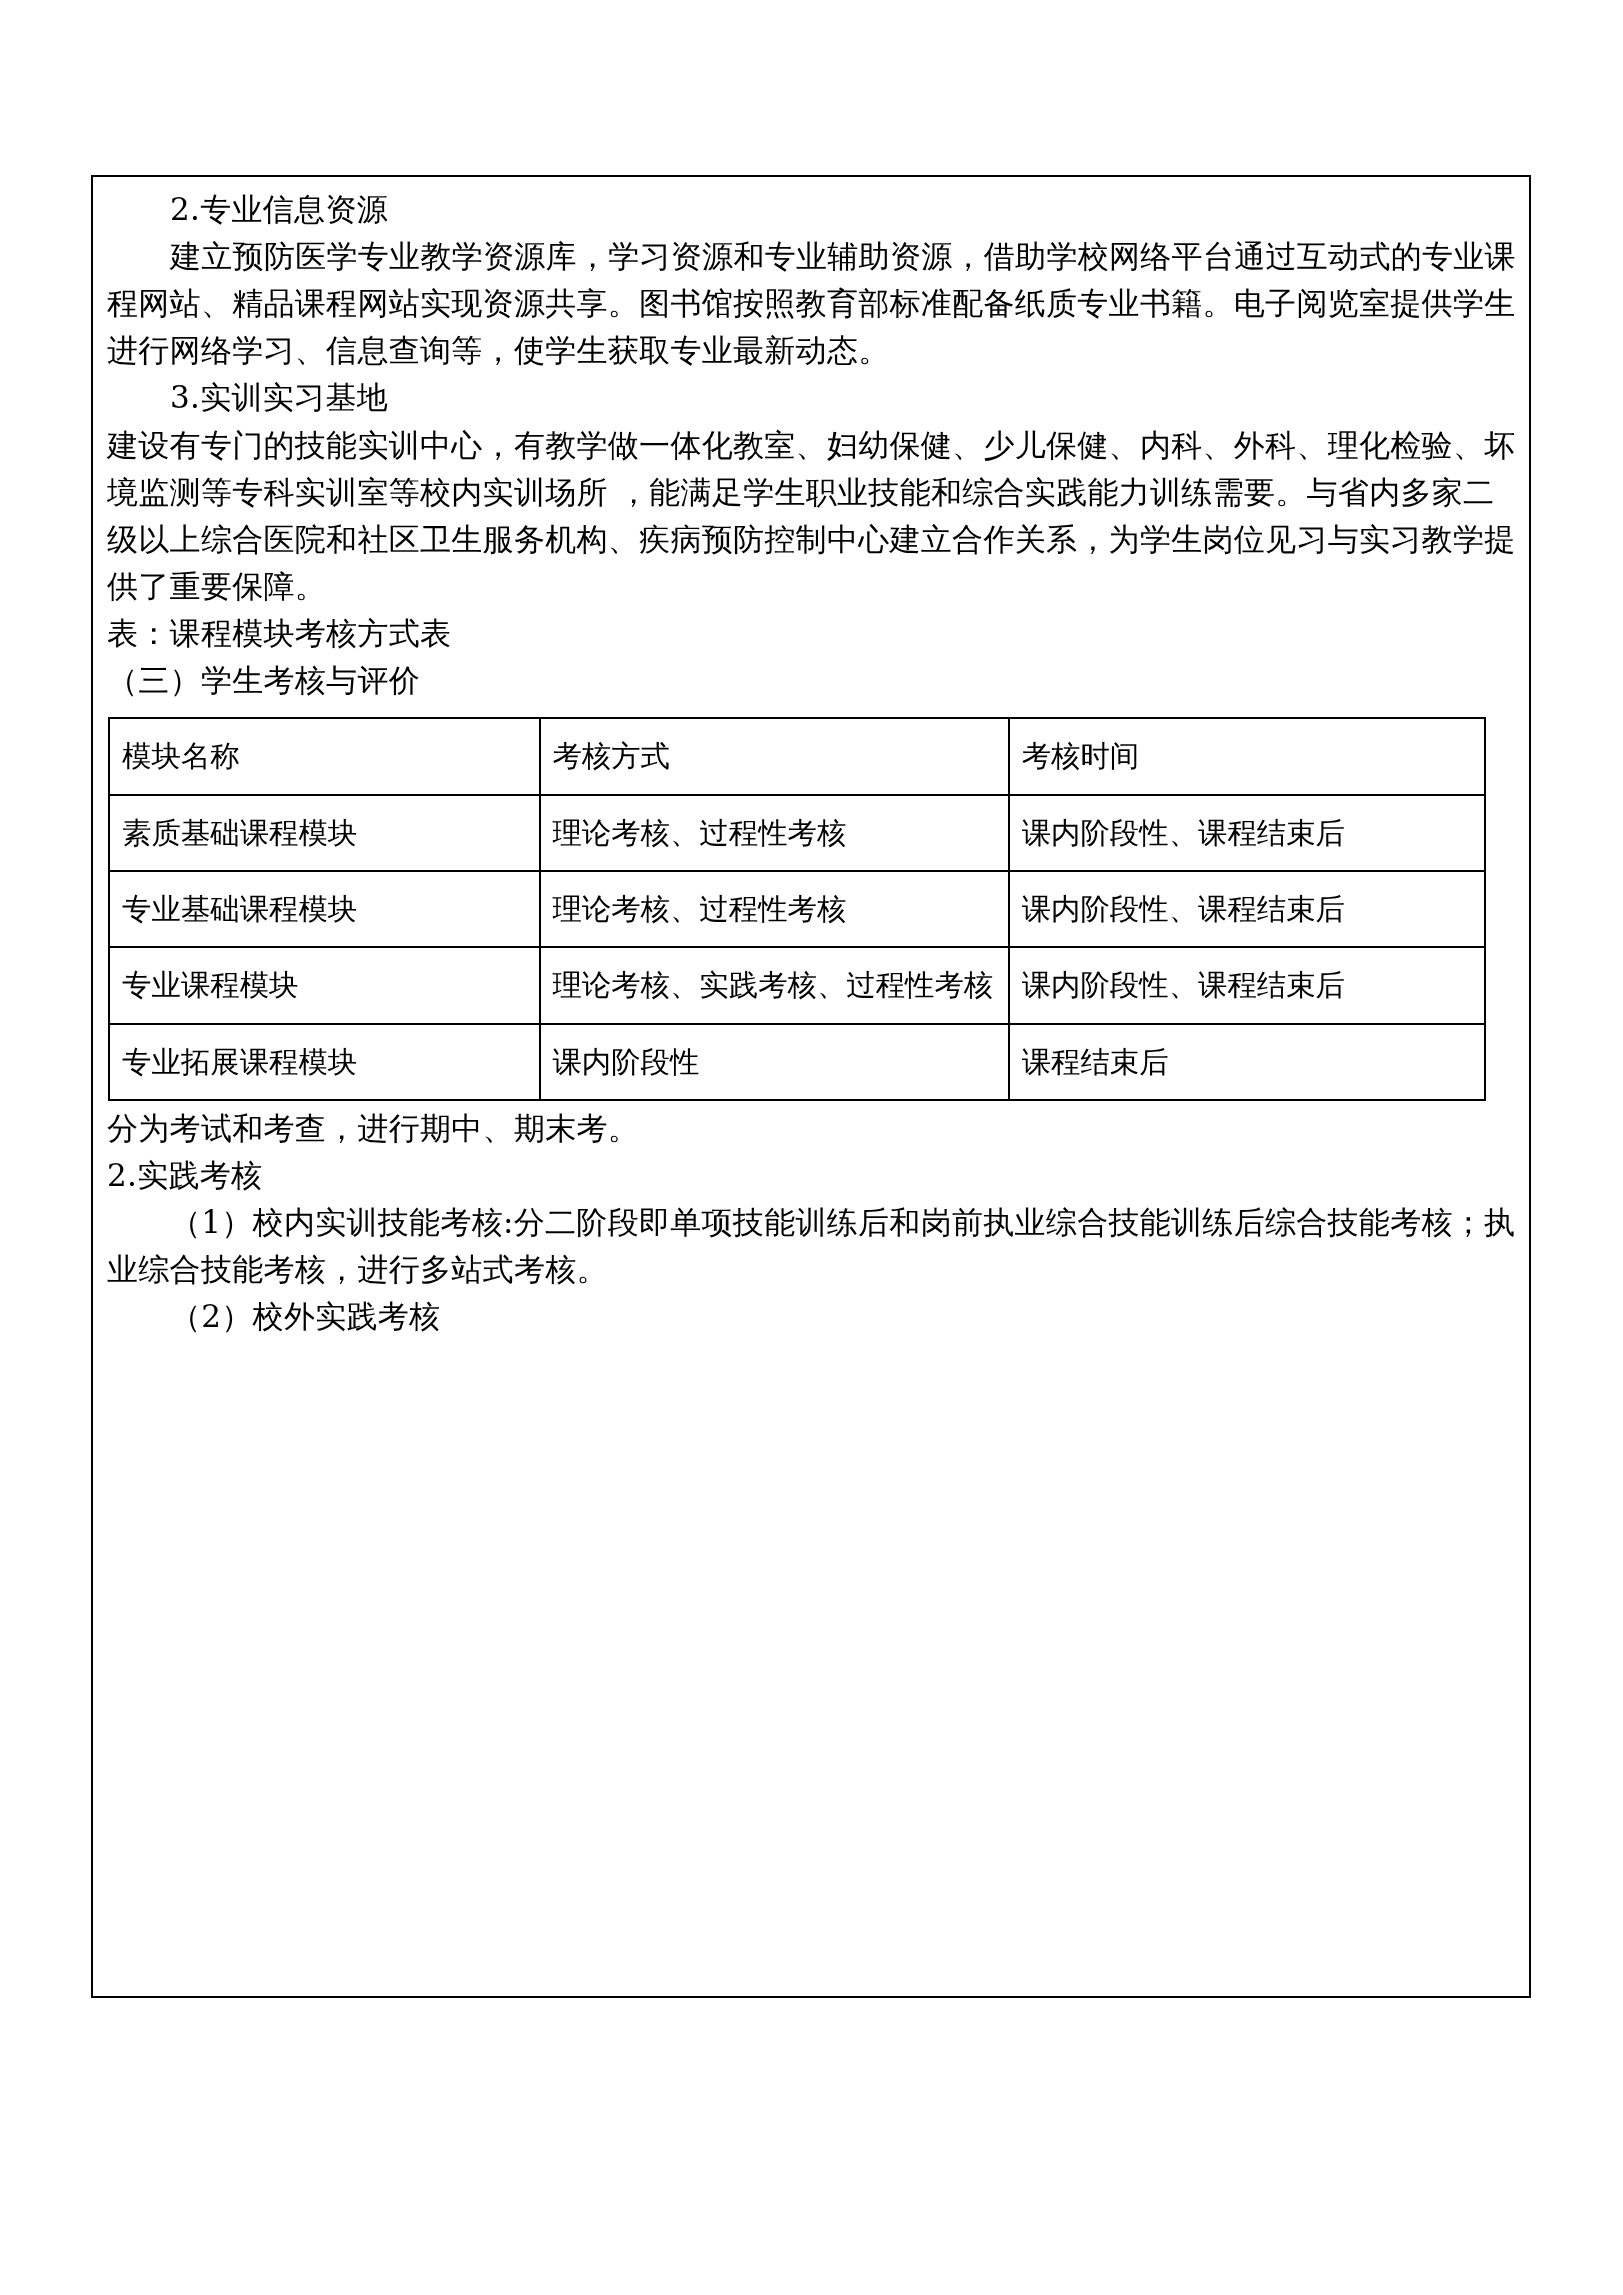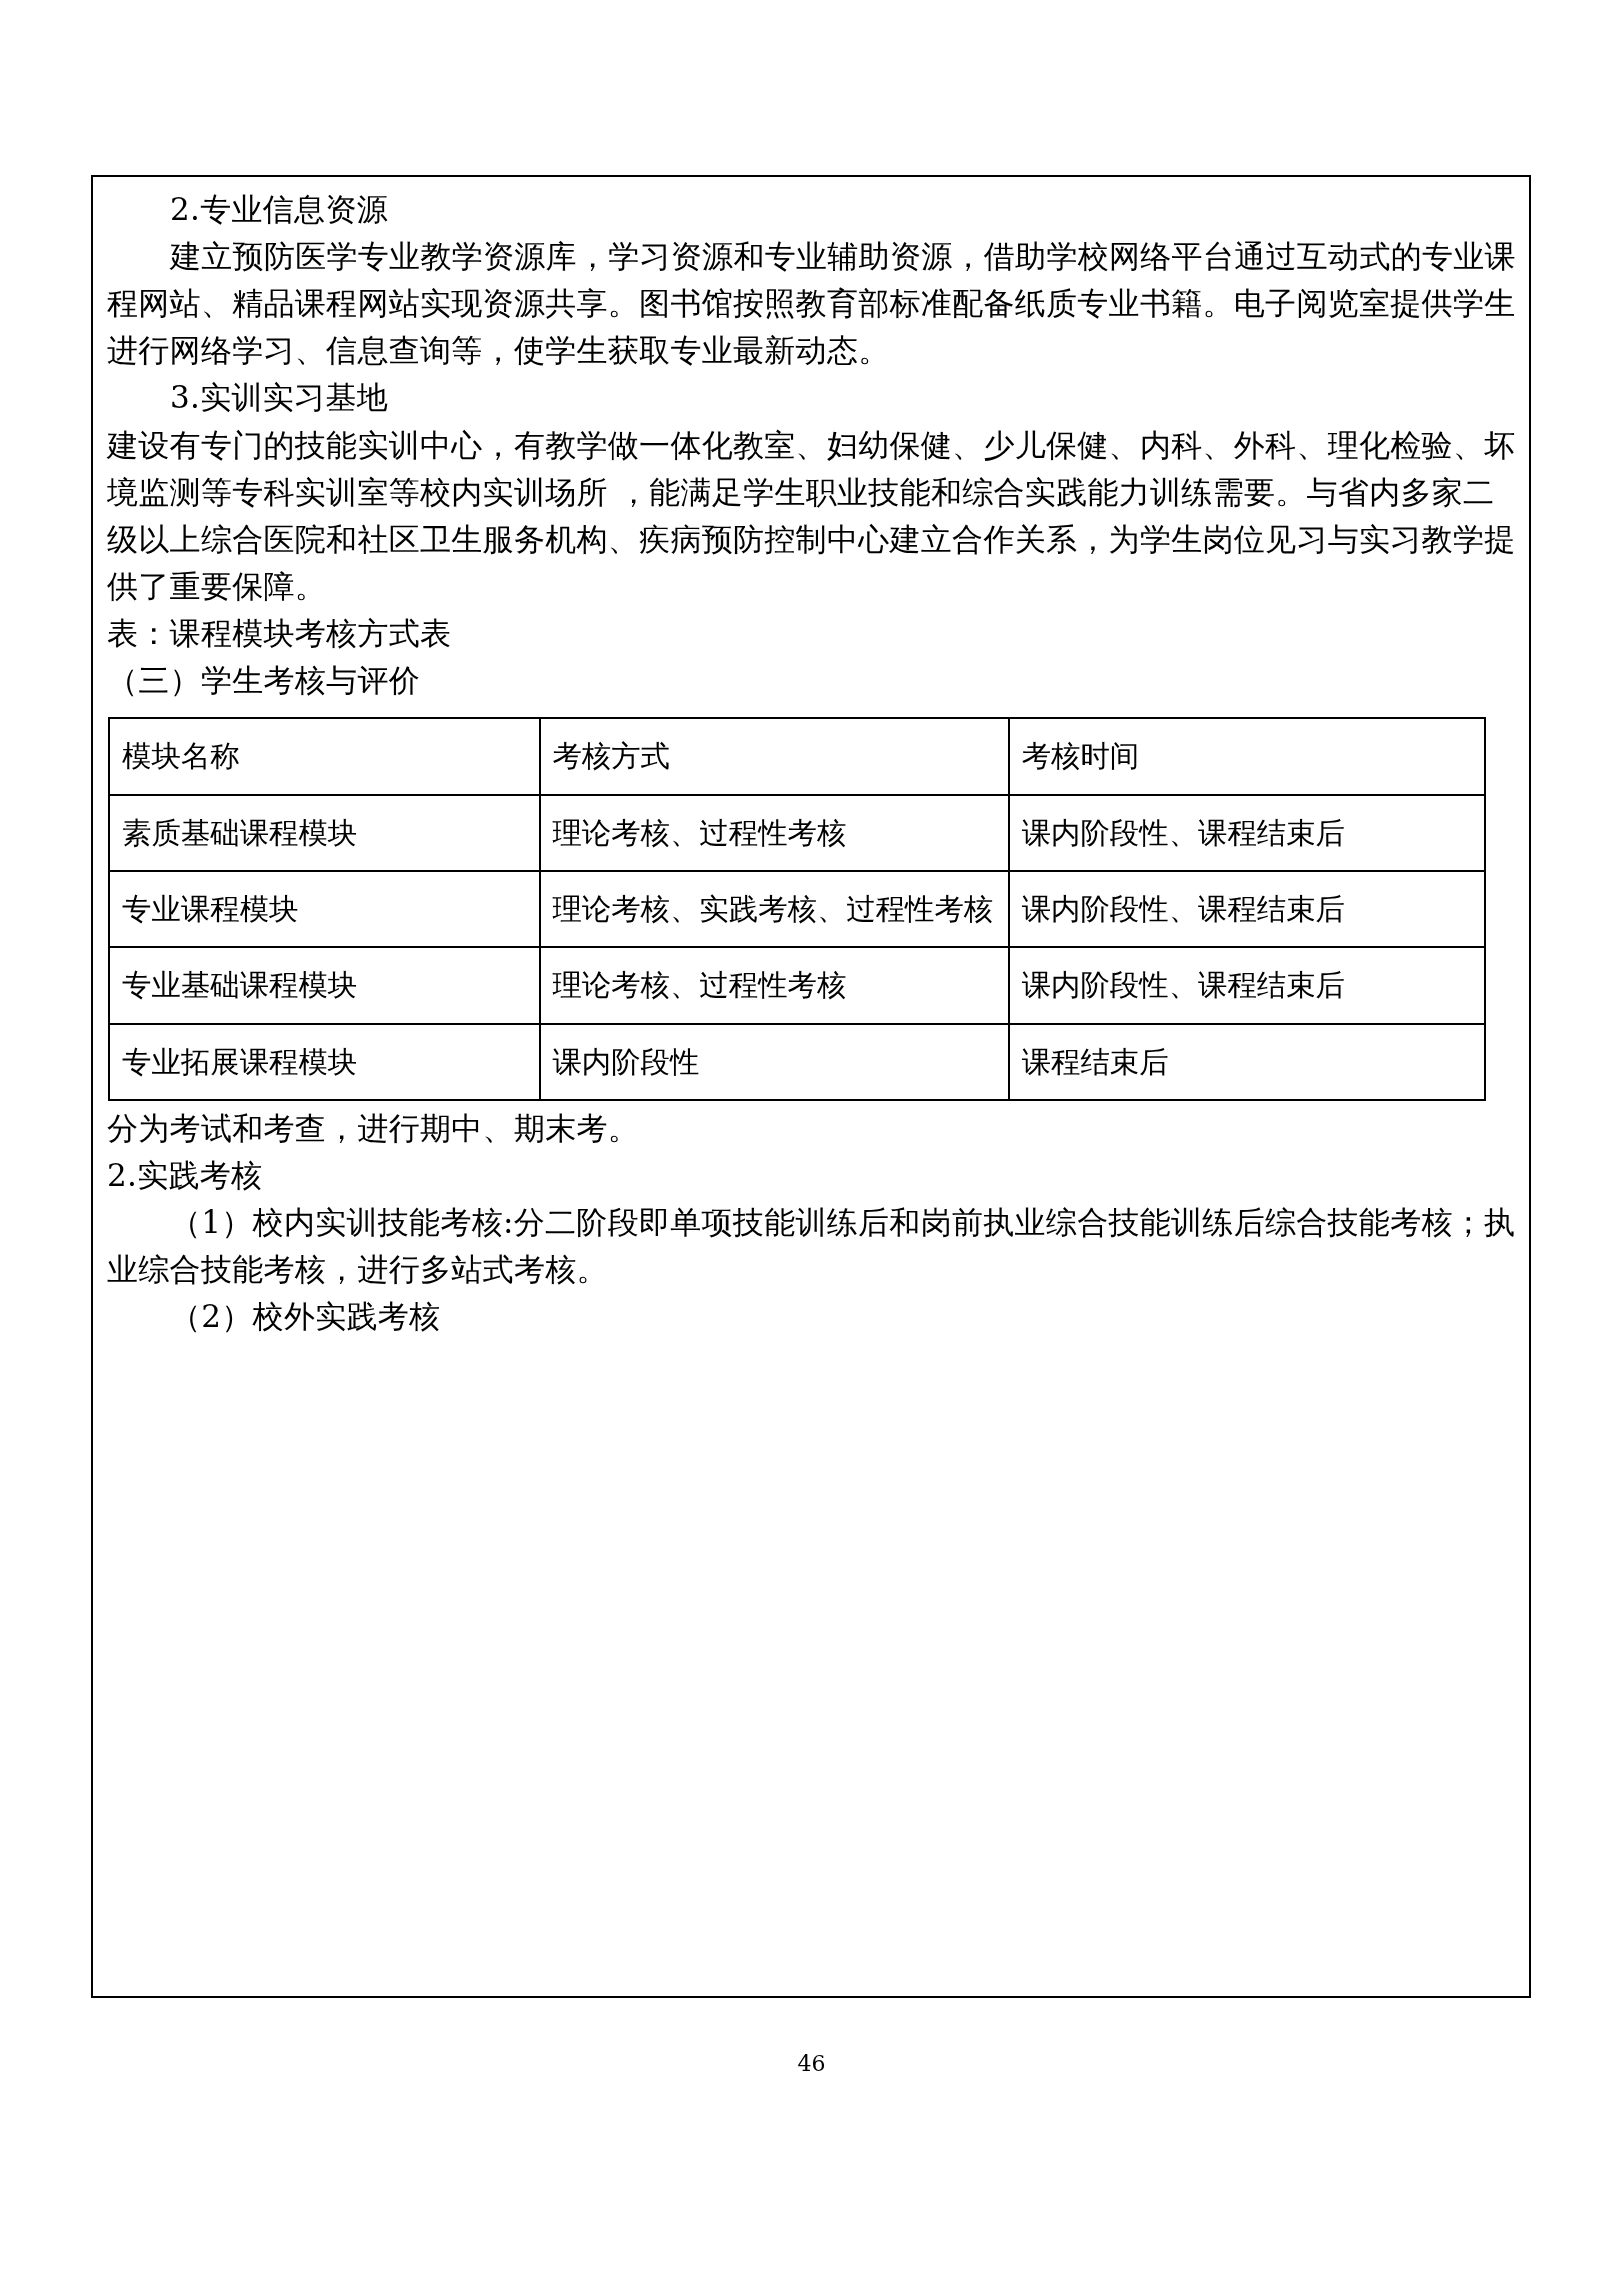--- a/index.html
+++ b/index.html
@@ -102,41 +102,40 @@
           <td class="c0">模块名称</td>
           <td class="c1">考核方式</td>
           <td class="c2">考核时间</td>
         </tr>
         <tr>
           <td class="c0">素质基础课程模块</td>
           <td class="c1">理论考核、过程性考核</td>
           <td class="c2">课内阶段性、课程结束后</td>
         </tr>
         <tr>
+          <td class="c0">专业基础课程模块</td>
+          <td class="c1">理论考核、过程性考核</td>
+          <td class="c2">课内阶段性、课程结束后</td>
+        </tr>
+        <tr>
           <td class="c0 tall">专业课程模块</td>
           <td class="c1 tall vtop">理论考核、实践考核、过程性考核</td>
           <td class="c2 tall vtop">课内阶段性、课程结束后</td>
-        </tr>
-        <tr>
-          <td class="c0">专业基础课程模块</td>
-          <td class="c1">理论考核、过程性考核</td>
-          <td class="c2">课内阶段性、课程结束后</td>
         </tr>
         <tr>
           <td class="c0 tall">专业拓展课程模块</td>
           <td class="c1 tall">课内阶段性</td>
           <td class="c2 tall vtop">课程结束后</td>
         </tr>
       </tbody>
     </table>
 
     <div class="blockgap"></div>
 
     <p class="noindent">分为考试和考查，进行期中、期末考。</p>
     <p class="noindent">2.实践考核</p>
     <p class="indent1">（1）校内实训技能考核:分二阶段即单项技能训练后和岗前执业综合技能训练后综合技能考核；执业综合技能考核，进行多站式考核。</p>
     <p class="indent1">（2）校外实践考核</p>
 
   </div>
 
-  <div class="pagenum">46</div>
 </div>
 
 
 </body></html>

